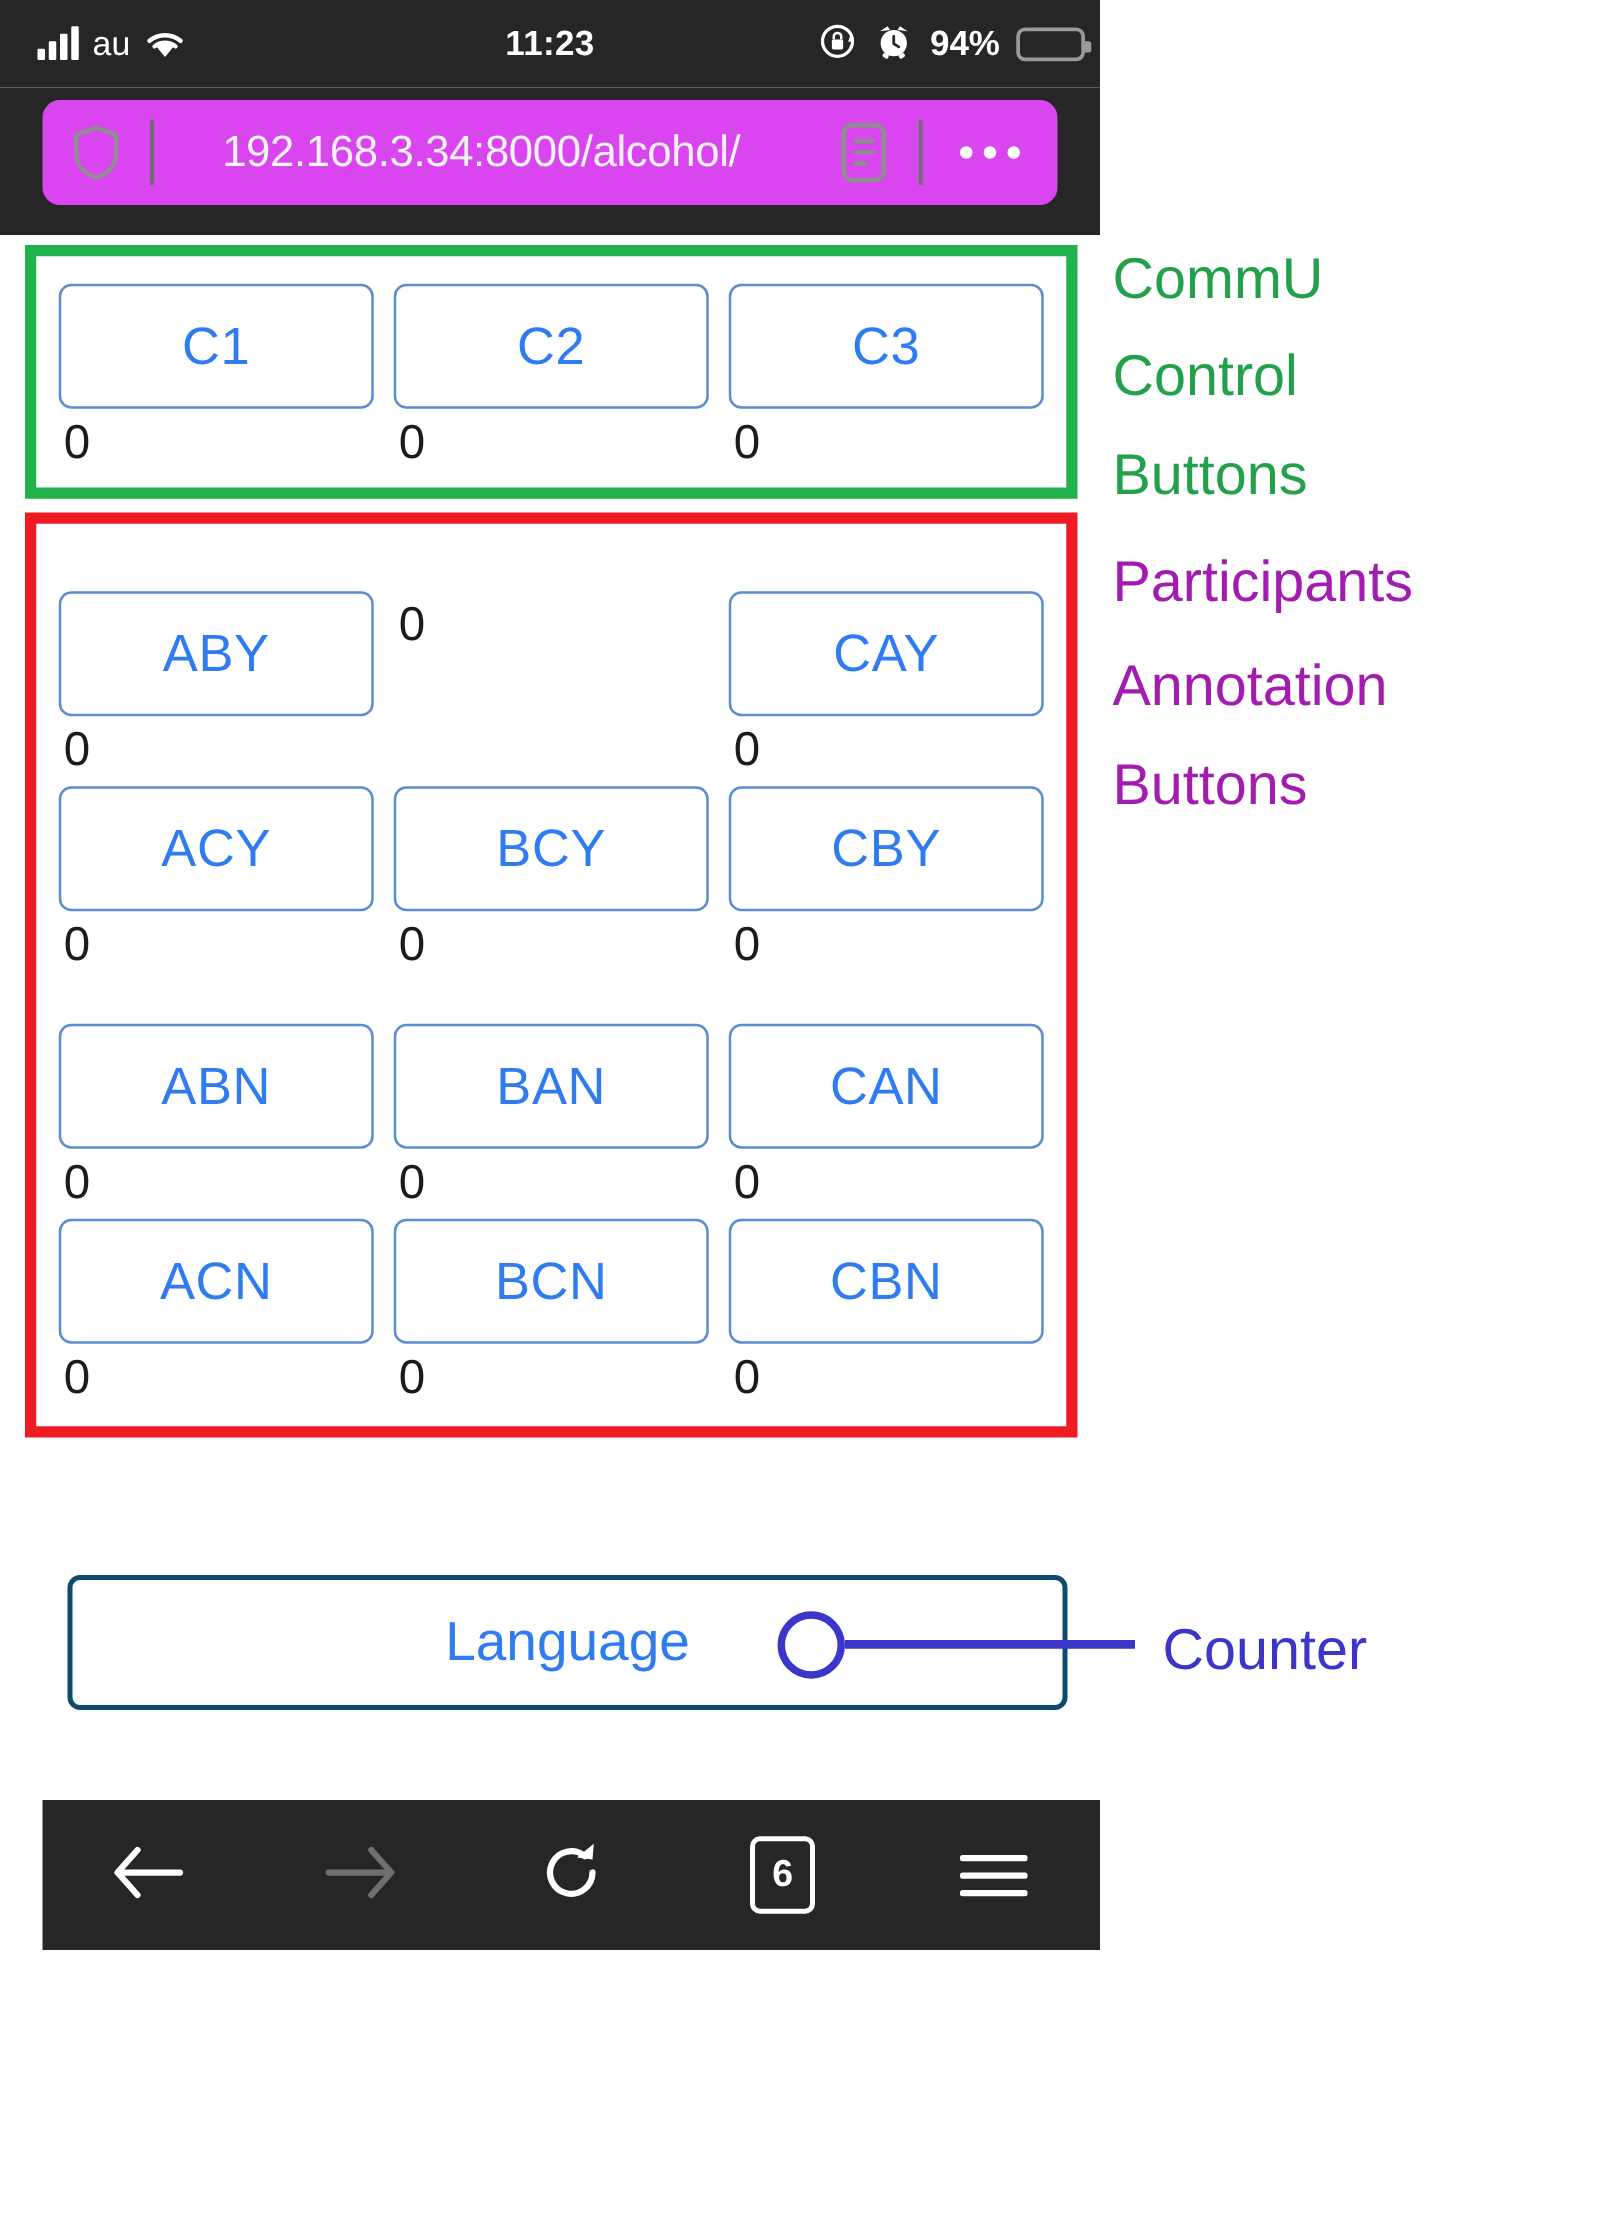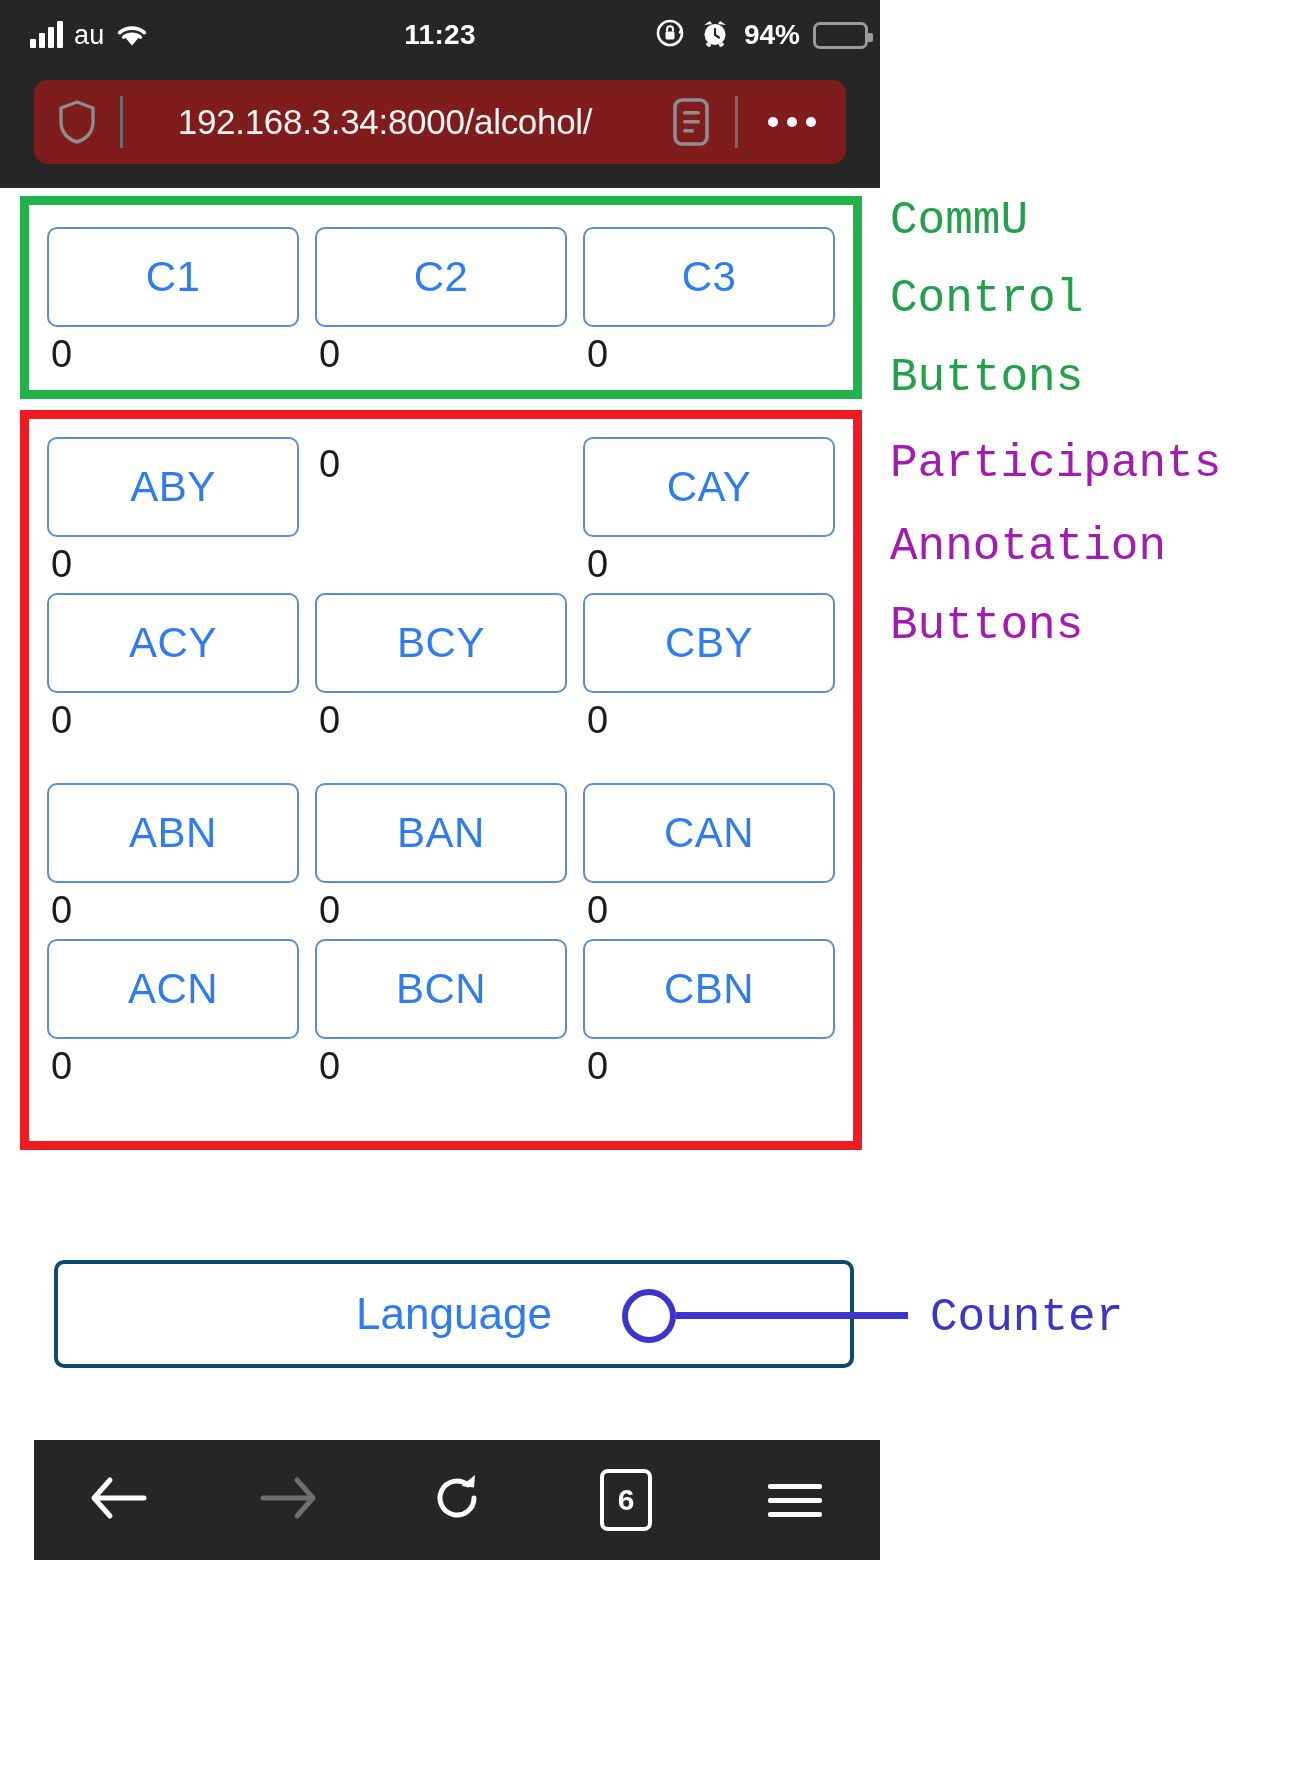--- a/index.html
+++ b/index.html
@@ -75,21 +75,21 @@
   
   .urlbar-wrap {
     position: absolute;
     left: 0; top: 70px; width: 880px; height: 118px;
     background: #262626;
   }
   .urlbar {
     position: absolute;
     left: 34px; top: 10px;
     width: 812px; height: 84px;
-    background: #7f1d1d;
+    background: #d946ef;
     border-radius: 14px;
     display: flex; align-items: center;
   }
   .url-shield { width: 86px; display: flex; justify-content: center; }
   .url-sep { width: 3px; height: 52px; background: #6d6d70; }
   .url-text {
     flex: 1; text-align: center;
     color: #f2f2f2; font-size: 35px; letter-spacing: -.3px;
     white-space: nowrap;
   }
@@ -141,21 +141,21 @@
   .sec-green .inner { padding: 22px 18px 0 18px; }
 
   
   .sec-red {
     position: absolute;
     left: 20px; top: 222px;
     width: 842px; height: 740px;
     border: 9px solid #ee1c22;
     background: #fff;
   }
-  .sec-red .inner { padding: 18px 18px 0 18px; }
+  .sec-red .inner { padding: 18px 18px 0 18px; margin-top: 36px; }
   .rowgap { height: 34px; }
 
   
   .lang-wrap {
     position: absolute; left: 54px; top: 1072px;
     width: 800px;
   }
   .lang-btn {
     width: 100%; height: 108px;
     border: 4px solid #0c4a6e; border-radius: 10px;
@@ -179,21 +179,21 @@
     border: 4px solid #fff; border-radius: 8px;
     color: #fff; font-size: 30px; font-weight: 600;
     display: flex; align-items: center; justify-content: center;
   }
   .hamb { display:flex; flex-direction:column; gap: 9px; }
   .hamb i { display:block; width: 54px; height: 5px; background:#fff; border-radius:2px; }
 
   
   .annot {
     position: absolute;
-    font-family: Liberation Mono, monospace;
+    font-family: Liberation Sans, sans-serif;
     white-space: nowrap;
   }
   .annot-green { color: #22a04a; font-size: 46px; }
   .annot-red   { color: #a21caf; font-size: 46px; }
   .annot-blue  { color: #3b36c9; font-size: 46px; }
 
   .counter-circle {
     position: absolute;
     left: 622px; top: 1289px;
     width: 54px; height: 54px;

